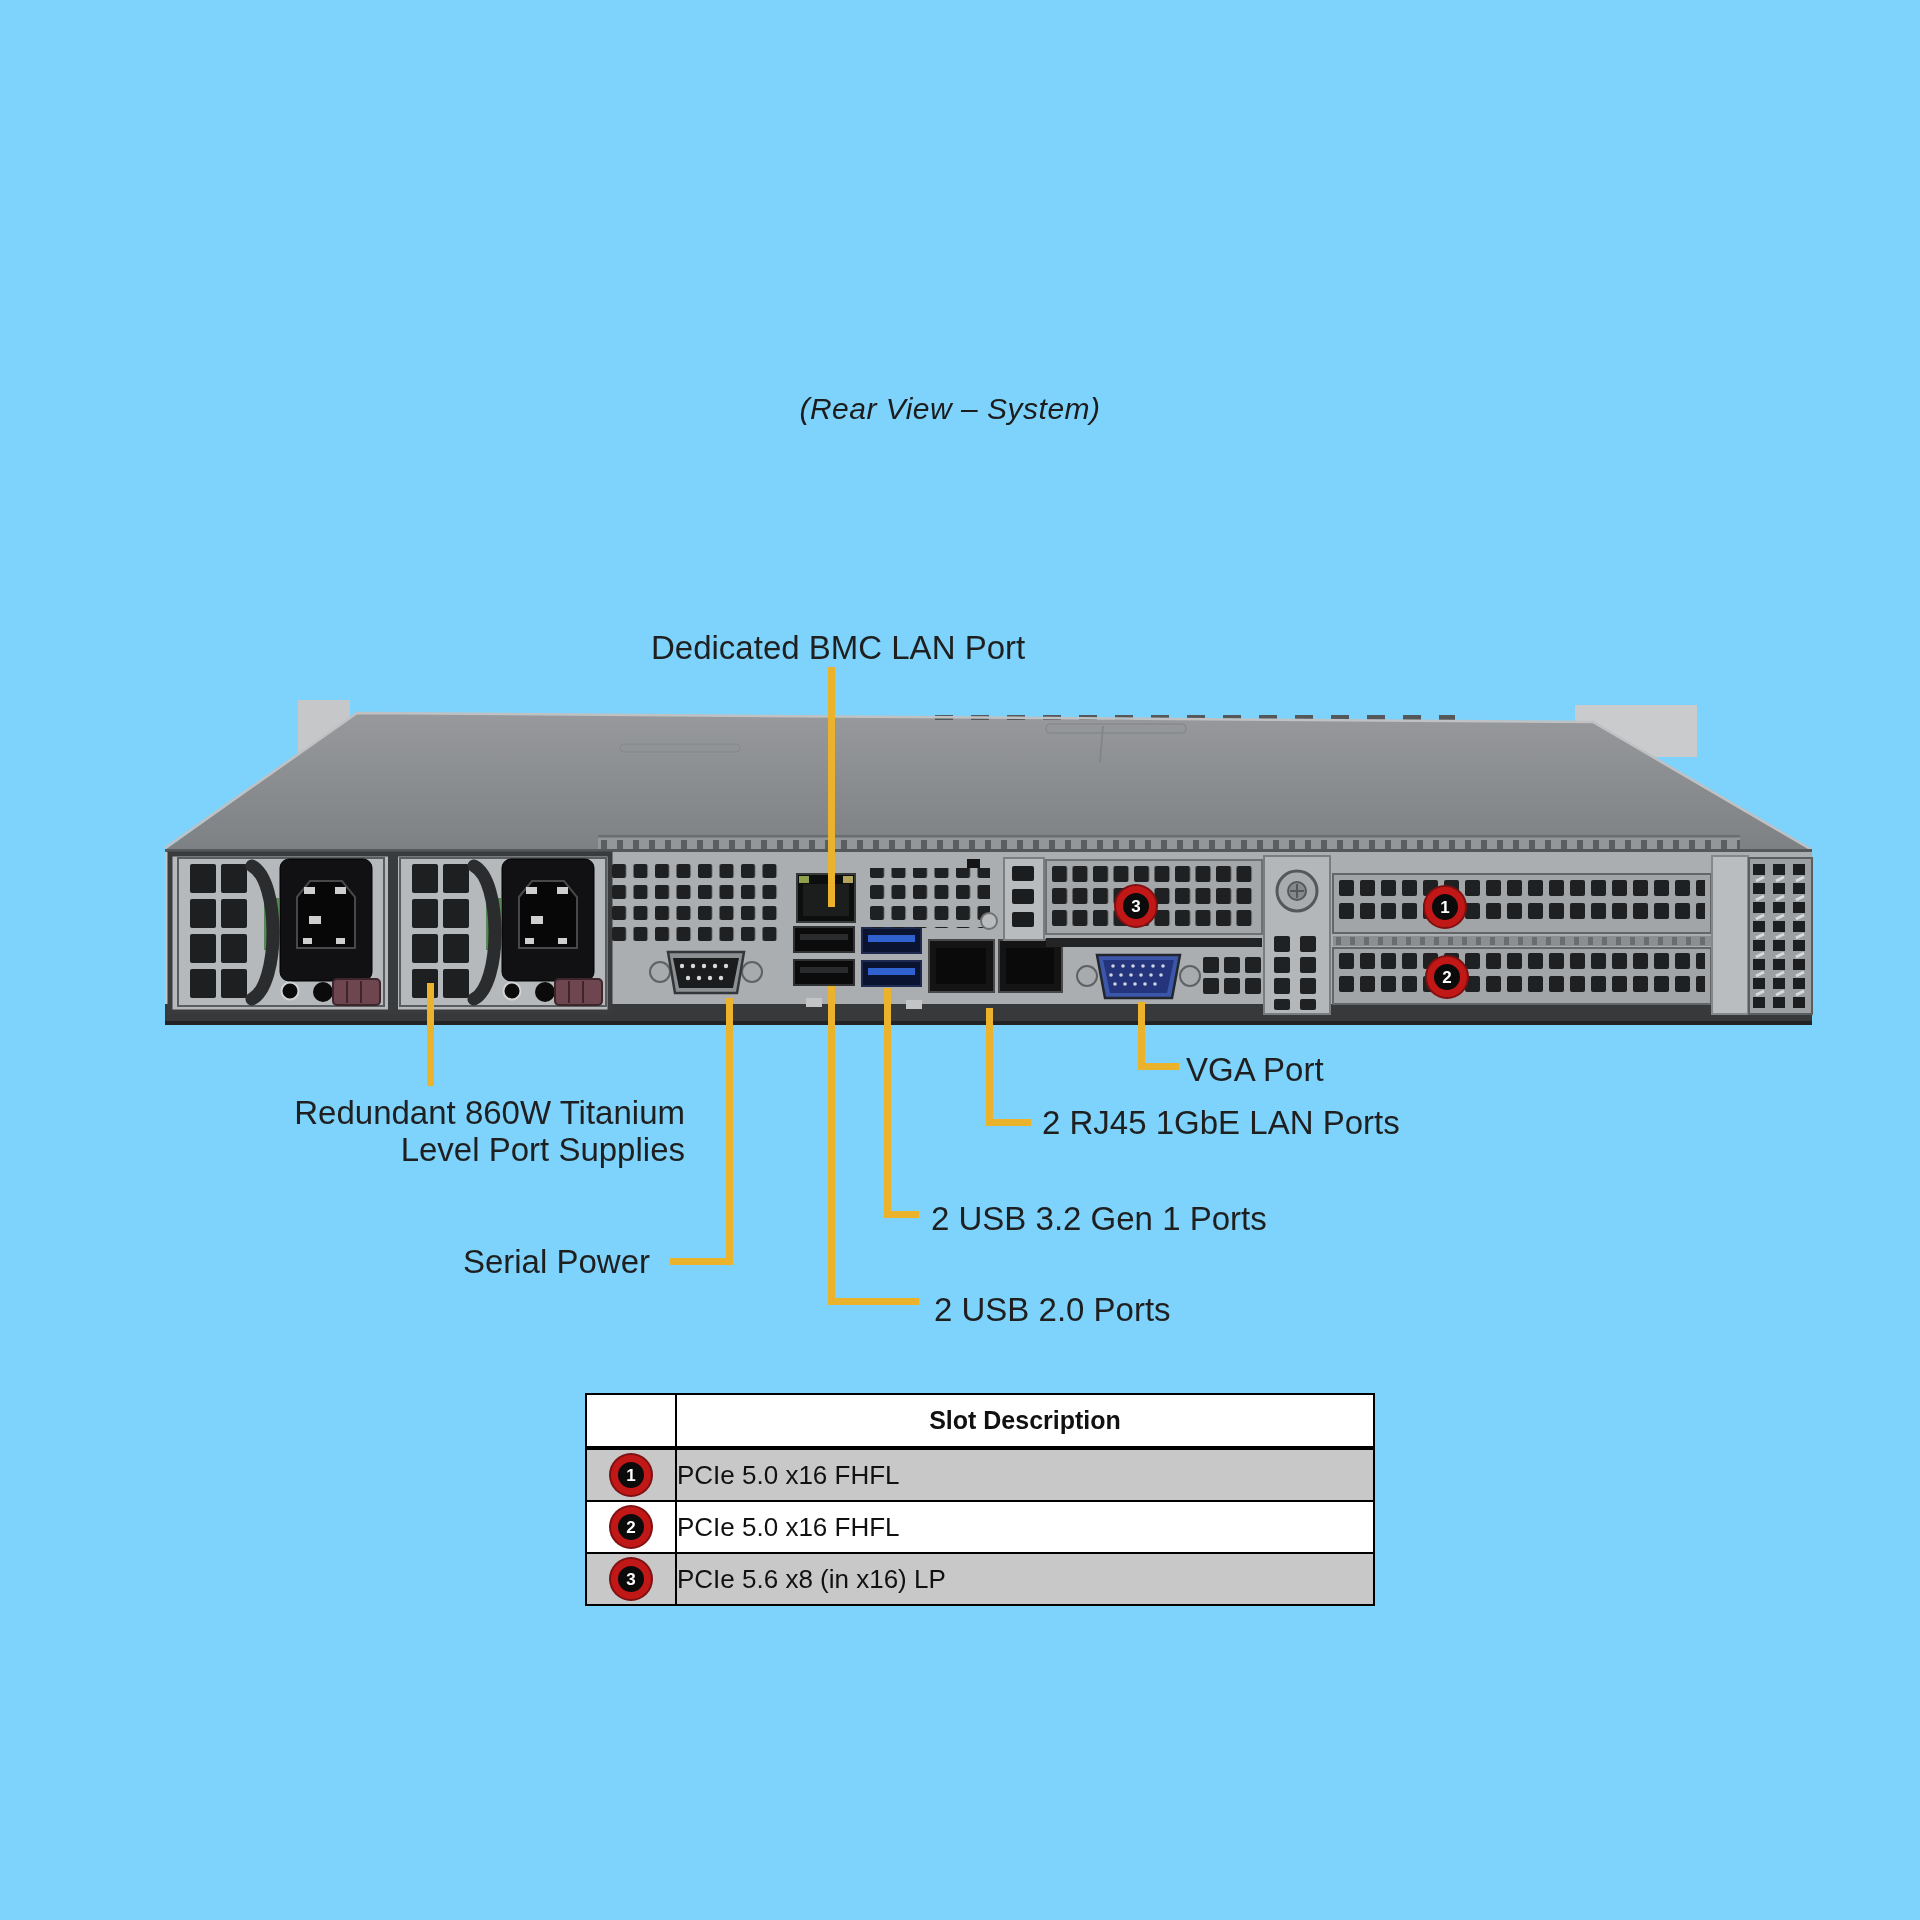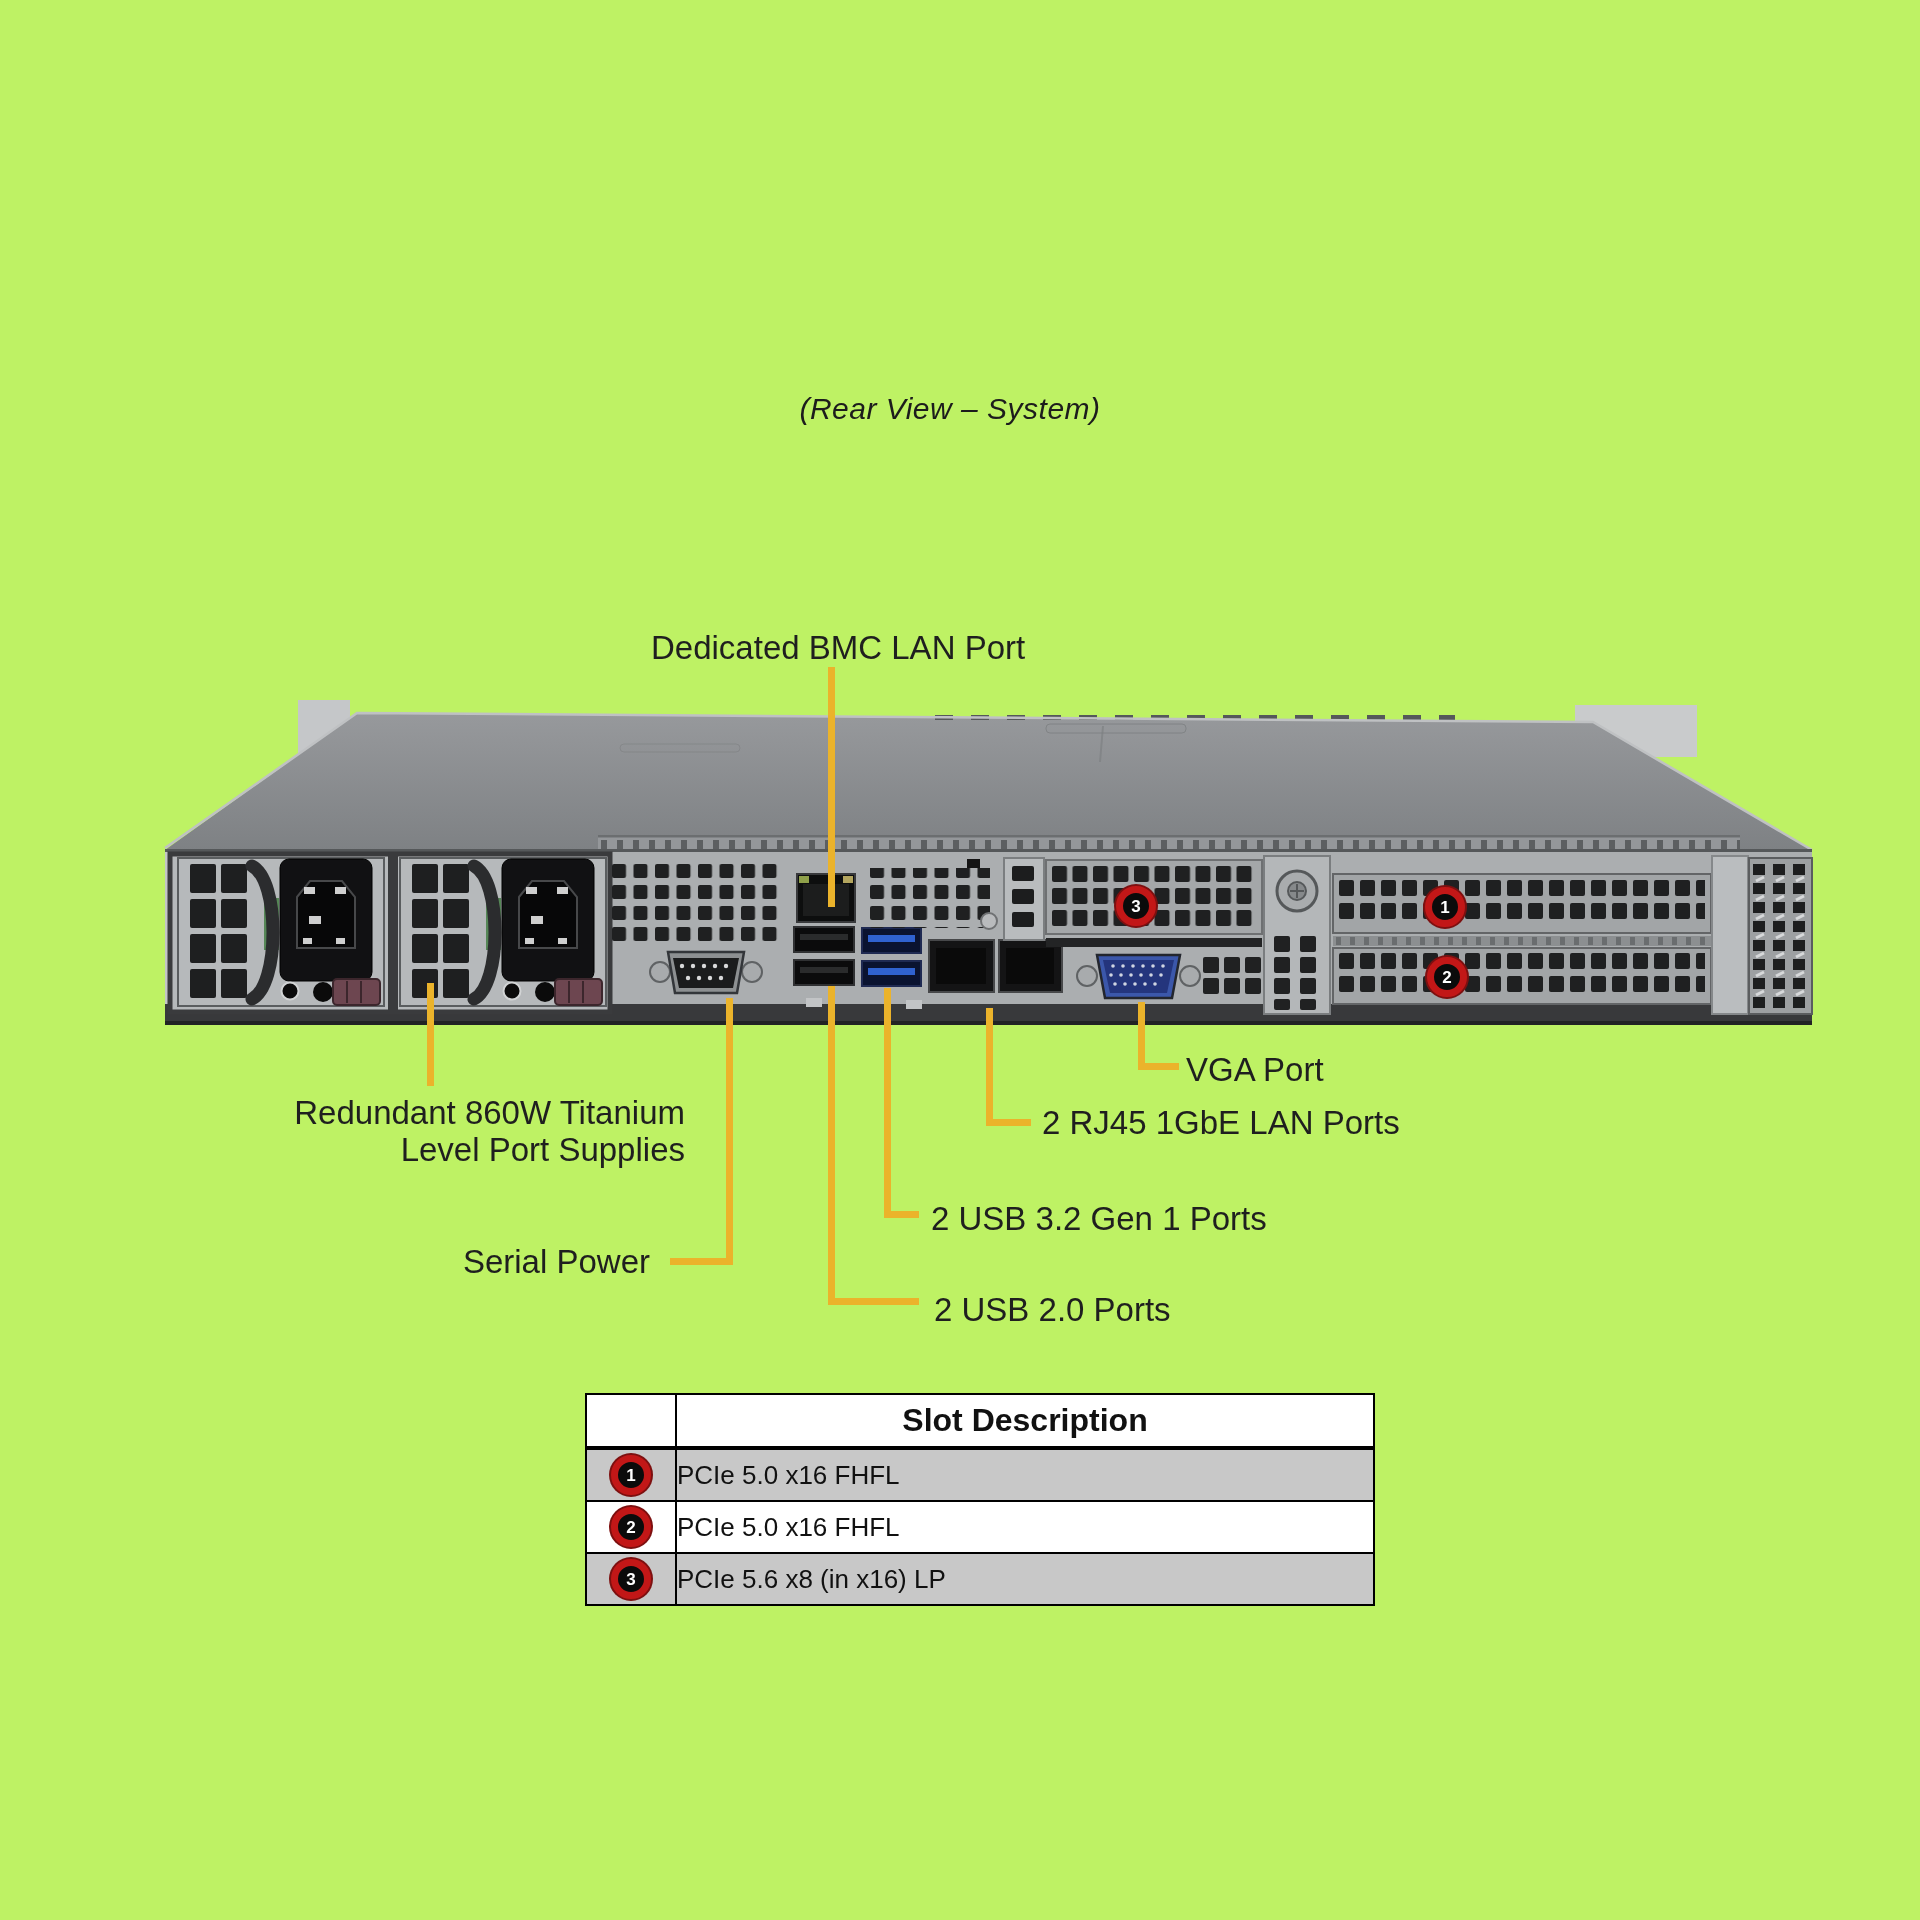--- a/index.html
+++ b/index.html
@@ -1,17 +1,17 @@
 <!DOCTYPE html>
 <html><head>
 <meta charset="utf-8">
 <style>
   html,body{margin:0;padding:0;background:#ffffff;}
   .page{
-    position:relative;width:1920px;height:1920px;background:#bef264;
+    position:relative;width:1920px;height:1920px;background:#7dd3fc;
     font-family:"Liberation Sans", sans-serif;overflow:hidden;
   }
   .title{
     position:absolute;left:680px;top:392px;width:540px;text-align:center;
     font-style:italic;font-size:30px;color:#1c1c1c;letter-spacing:0.5px;
   }
   .callout-label{
     position:absolute;font-size:33px;color:#1f1f1f;white-space:nowrap;line-height:37px;
   }
   .lab-bmc{left:651px;top:629px;}
@@ -31,21 +31,21 @@
   .slot-table{
     position:absolute;left:585px;top:1393px;width:790px;
     border-collapse:collapse;table-layout:fixed;
   }
   .slot-table th,.slot-table td{
     border:2px solid #000000;font-size:26px;color:#111111;padding:0;
   }
   .slot-table .col-num{width:88px;}
   .slot-table thead th{
     height:51px;border-bottom:4px solid #000;background:#ffffff;
-    font-weight:bold;font-size:32px;text-align:center;
+    font-weight:bold;font-size:25px;text-align:center;
   }
   .slot-table tbody td{height:50px;}
   .slot-table .row-gray td{background:#C8C8C8;}
   .slot-table .row-white td{background:#ffffff;}
   .slot-table td.desc-cell{text-align:left;}
   .slot-table td.num-cell{text-align:center;}
   .slot-table .badge{
     position:static;display:inline-flex;margin:0 auto;vertical-align:middle;
   }
   svg{position:absolute;left:0;top:0;}

